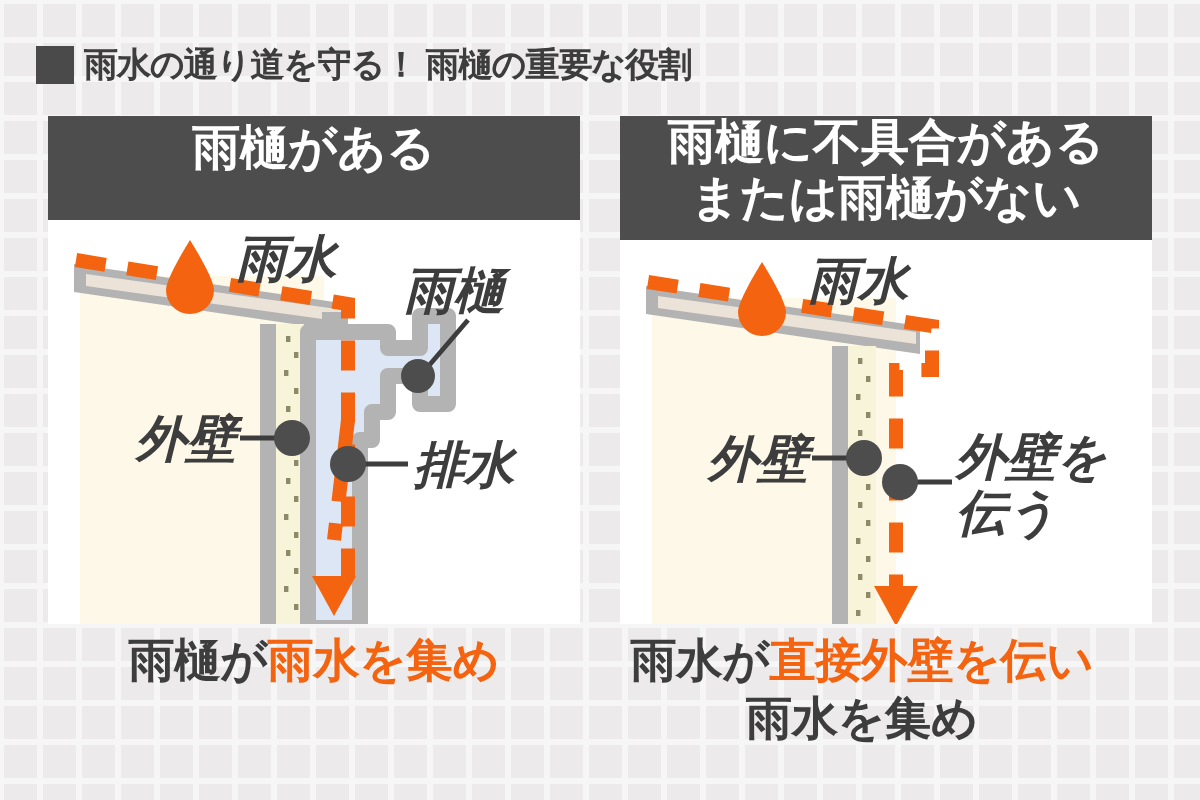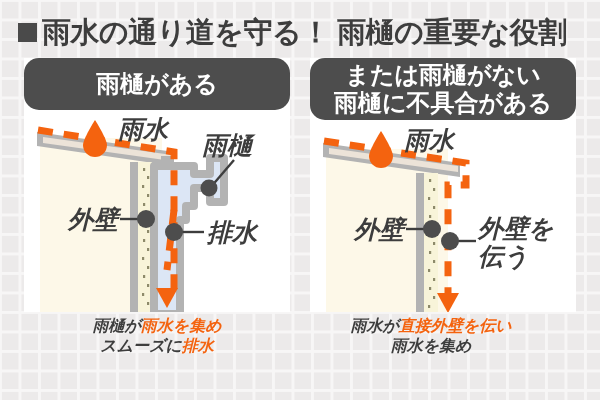--- a/index.html
+++ b/index.html
@@ -28,21 +28,21 @@
   .title {
     position: absolute;
     left: 18px;
     top: 15px;
     width: 570px;
     height: 34px;
     display: flex;
     align-items: center;
     gap: 2px;
     color: #3d3d3d;
-    font-size: 29px;
+    font-size: 17px;
     font-weight: bold;
     letter-spacing: -0.5px;
     white-space: nowrap;
   }
   .title-bullet {
     display: inline-block;
     width: 19px;
     height: 19px;
     background: #4a4a4a;
     margin-right: 3px;
@@ -66,24 +66,23 @@
     left: 0;
     top: 0;
     width: 100%;
     background: #4d4d4d;
     color: #ffffff;
     font-size: 24px;
     font-weight: bold;
     display: flex;
     flex-direction: column;
     align-items: center;
-    justify-content: center;
+    justify-content: flex-start;
     letter-spacing: 0px;
     box-sizing: border-box;
-    border-radius: 15px;
   }
   .panel.left .panel-header  { height: 52px; }
   .panel.right .panel-header { height: 62px; line-height: 1.15; }
   .panel-header .ln { display: block; }
 
   .panel-body {
     position: absolute;
     left: 0;
     width: 100%;
     bottom: 0;
@@ -94,26 +93,25 @@
   .panel.right .panel-body { top: 62px; }
 
   .diagram { position: absolute; left: 0; top: 0; width: 266px; height: 202px; }
 
   
   .caption {
     position: absolute;
     top: 316px;
     width: 266px;
     text-align: center;
-    font-size: 16px;
+    font-size: 23px;
     font-weight: bold;
     color: #3d3d3d;
     line-height: 1.28;
     white-space: nowrap;
-    font-style: italic;
   }
   .caption.left  { left: 24px; }
   .caption.right { left: 298px; }
   .caption .hl { color: #f4630f; }
   .caption .ln { display: block; }
 </style>
 </head>
 <body>
 
 <div id="root">
@@ -187,22 +185,22 @@
 
         <line x1="150" y1="122" x2="180" y2="122" stroke="#3d3d3d" stroke-width="2.4"></line>
         <circle cx="150" cy="122" r="9" fill="#4d4d4d"></circle>
         <text x="183" y="131" font-family="Liberation Sans, sans-serif" font-size="25" font-weight="bold" fill="#3d3d3d">排水</text>
       </svg>
     </div>
   </div>
 
   <div class="panel right">
     <div class="panel-header">
+      <span class="ln">雨樋に不具合がある</span>
       <span class="ln">または雨樋がない</span>
-      <span class="ln">雨樋に不具合がある</span>
     </div>
     <div class="panel-body">
       <svg class="diagram" viewBox="0 0 266 192">
 
         <rect x="16" y="24" width="122" height="168" fill="#fdf8e8"></rect>
 
         <g>
           <polygon points="13,18 13,32 150,52 150,38" fill="#b3b3b3"></polygon>
           <polygon points="19,23 19,29 148,47 148,41" fill="#ece3d8"></polygon>
         </g>
@@ -247,21 +245,20 @@
         <line x1="140" y1="116" x2="166" y2="116" stroke="#3d3d3d" stroke-width="2.4"></line>
         <circle cx="140" cy="116" r="9" fill="#4d4d4d"></circle>
         <text x="168" y="112" font-family="Liberation Sans, sans-serif" font-size="25" font-weight="bold" fill="#3d3d3d">外壁を</text>
         <text x="168" y="140" font-family="Liberation Sans, sans-serif" font-size="25" font-weight="bold" fill="#3d3d3d">伝う</text>
       </svg>
     </div>
   </div>
 
   <div class="caption left">
     <span class="ln"><span>雨樋が</span><span class="hl">雨水を集め</span></span>
-    <span class="ln"><span>スムーズに</span><span class="hl">排水</span></span>
   </div>
 
   <div class="caption right">
     <span class="ln"><span>雨水が</span><span class="hl">直接外壁を伝い</span></span>
     <span class="ln"><span>雨水を集め</span></span>
   </div>
 
 </div>
 
 </body></html>

